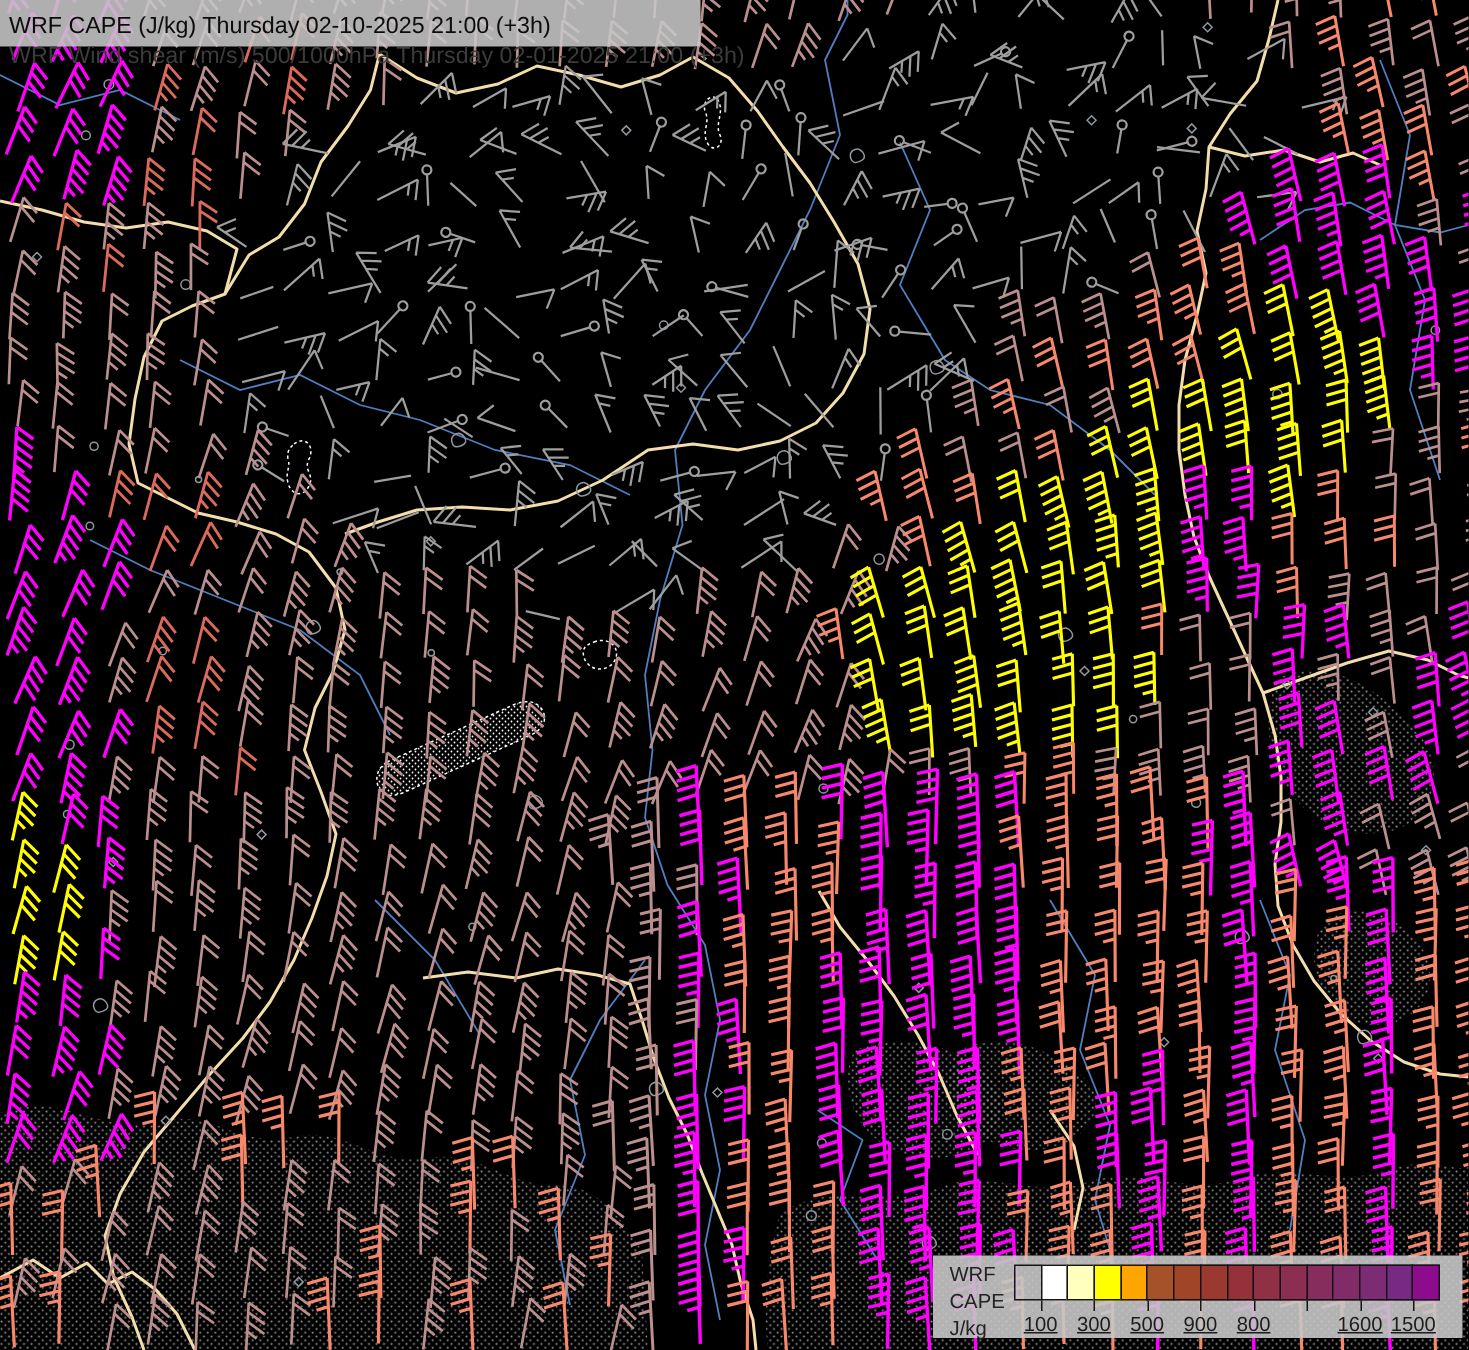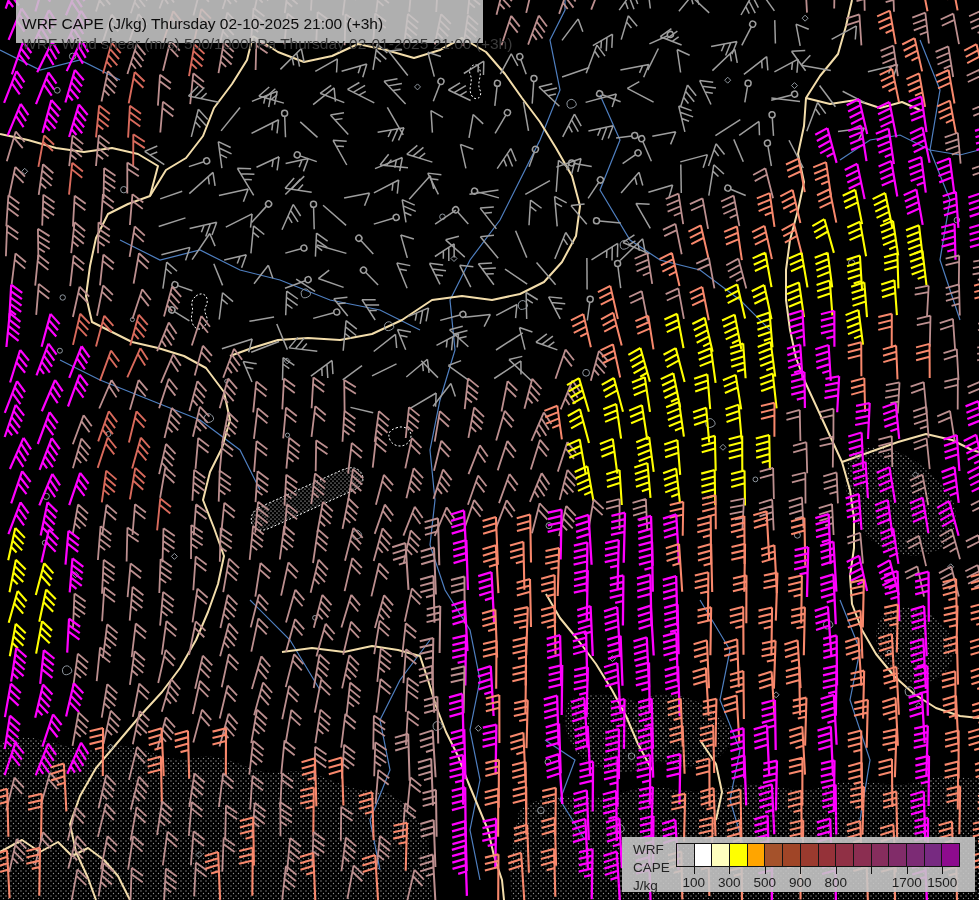--- a/index.html
+++ b/index.html
@@ -1,33 +1,33 @@
 <!DOCTYPE html>
 <html><head>
 <meta charset="utf-8">
 <style>
   html,body{margin:0;padding:0;background:#000;}
   body{width:979px;height:900px;position:relative;overflow:hidden;
        font-family:"Liberation Sans",sans-serif;}
   .stage{position:absolute;left:0;top:0;width:979px;height:900px;}
   #map{position:absolute;left:0;top:0;}
-  .titlebox{position:absolute;left:16px;top:0;width:467px;height:43px;
-    background:rgba(199,199,199,0.88);box-sizing:border-box;padding:14px 0 0 6px;}
+  .titlebox{position:absolute;left:0;top:0;width:467px;height:31px;
+    background:rgba(199,199,199,0.88);box-sizing:border-box;padding:8px 0 0 6px;}
   .t1{font-size:15.5px;line-height:20px;color:#0c0c0c;white-space:nowrap;}
   .t2{font-size:15.5px;line-height:20px;color:#3c3c3c;white-space:nowrap;}
   .legend{position:absolute;left:622px;top:837px;width:353px;height:55px;
     background:rgba(199,199,199,0.9);}
   .leg-labels{position:absolute;left:11px;top:4px;font-size:13.5px;
     line-height:18px;color:#232323;}
   .leg-bar{position:absolute;left:54px;top:6px;width:284px;height:24px;display:flex;}
   .leg-cell{flex:1 1 auto;border:1px solid #141414;margin-left:-1px;box-sizing:border-box;}
   .leg-cell:first-child{margin-left:0;}
   .leg-tick{position:absolute;top:30px;width:1px;height:7px;background:#141414;}
   .leg-num{position:absolute;top:38px;width:44px;margin-left:-22px;text-align:center;
-    font-size:13.5px;color:#1d1d1d;}
+    font-size:13.5px;color:#1d1d1d;text-decoration:underline;}
 </style>
 </head>
 <body>
 
 <div class="stage">
   <svg id="map" width="979" height="900" viewBox="0 0 979 900">
       <defs>
     <pattern id="stip" width="5" height="5" patternUnits="userSpaceOnUse">
       <circle cx="1" cy="1" r="0.7" fill="#8f8f8f"></circle>
       <circle cx="3.5" cy="3.5" r="0.7" fill="#8f8f8f"></circle>
@@ -1282,18 +1282,18 @@
         <div class="leg-num" style="left: 107.25px;">300</div>
         <div class="leg-tick" style="left: 142.75px;"></div>
         <div class="leg-num" style="left: 142.75px;">500</div>
         <div class="leg-tick" style="left: 178.25px;"></div>
         <div class="leg-num" style="left: 178.25px;">900</div>
         <div class="leg-tick" style="left: 213.75px;"></div>
         <div class="leg-num" style="left: 213.75px;">800</div>
         <div class="leg-tick" style="left: 249.25px;"></div>
         <div class="leg-num" style="left: 249.25px; margin-top: 39px;">1100</div>
         <div class="leg-tick" style="left: 284.75px;"></div>
-        <div class="leg-num" style="left: 284.75px;">1700</div>
+        <div class="leg-num" style="left: 284.75px;">1600</div>
         <div class="leg-tick" style="left: 320.25px;"></div>
         <div class="leg-num" style="left: 320.25px;">1500</div>
       </div>
   </div>
 </div>
 
 </body></html>

